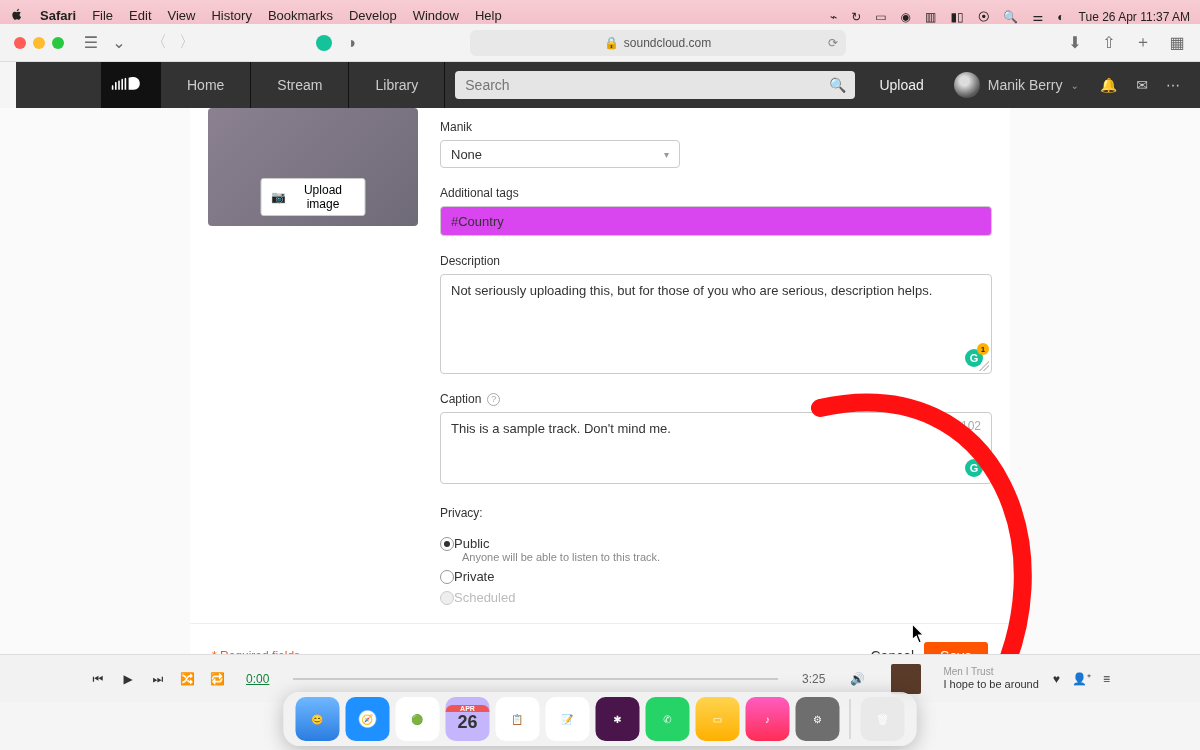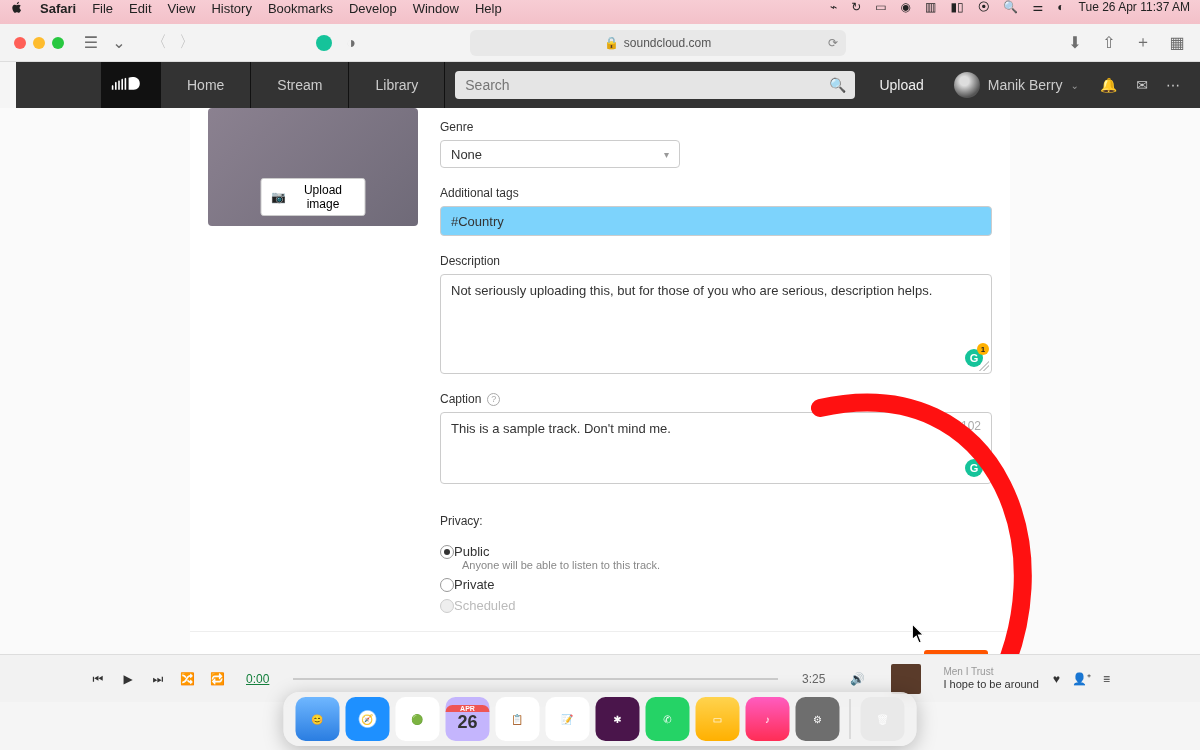--- a/index.html
+++ b/index.html
@@ -1,19 +1,19 @@
 <!DOCTYPE html>
 <html><head>
 <meta charset="utf-8">
 <style>
 * { box-sizing: border-box; margin: 0; padding: 0; font-family: -apple-system, "Helvetica Neue", Arial, sans-serif; }
 body { width: 1200px; height: 750px; overflow: hidden; background: #f5f5f5; position: relative; }
 
 
-.mac-menubar { position: absolute; top: 0; left: 0; right: 0; height: 24px; background: linear-gradient(#f7cdd4,#f3c1c9); display: flex; align-items: flex-start; font-size: 13px; color: #222; padding: 0 10px; }
+.mac-menubar { position: absolute; top: 0; left: 0; right: 0; height: 24px; background: linear-gradient(#f7cdd4,#f3c1c9); display: flex; align-items: flex-end; font-size: 13px; color: #222; padding: 0 10px; }
 .mac-menubar .left { display: flex; align-items: center; gap: 16px; }
 .mac-menubar .left .app { font-weight: 600; }
 .mac-menubar .right { margin-left: auto; display: flex; align-items: center; gap: 14px; font-size: 12px; }
 .mac-menubar svg { width: 14px; height: 14px; }
 
 
 .safari-bar { position: absolute; top: 24px; left: 0; right: 0; height: 38px; background: #f3f3f3; border-bottom: 1px solid #ddd; display: flex; align-items: center; padding: 0 14px; gap: 10px; }
 .traffic { display: flex; gap: 7px; margin-right: 8px; }
 .traffic span { width: 12px; height: 12px; border-radius: 50%; display: inline-block; }
 .traffic .r { background: #ff5f57; } .traffic .y { background: #febc2e; } .traffic .g { background: #28c840; }
@@ -41,21 +41,21 @@
 .card { width: 820px; margin: 0 auto; background: #fff; min-height: 100%; padding: 0 0 20px 0; position: relative; }
 .card-inner { display: flex; padding: 0 18px; }
 .art-col { width: 210px; padding-top: 0; }
 .art { width: 210px; height: 118px; background: linear-gradient(135deg,#8b8190,#6f6a78); border-radius: 4px; position: relative; }
 .upload-img-btn { position: absolute; bottom: 10px; left: 50%; transform: translateX(-50%); background: #fff; border: 1px solid #ccc; border-radius: 3px; padding: 4px 10px; font-size: 12px; display: flex; align-items: center; gap: 5px; }
 .form-col { flex: 1; padding-left: 22px; display: flex; flex-direction: column; gap: 6px; }
 .label { font-size: 12px; color: #333; margin-top: 12px; display:flex; align-items:center; gap:6px; }
 .label .q { width:13px; height:13px; border:1px solid #aaa; border-radius:50%; font-size:9px; color:#aaa; display:inline-flex; align-items:center; justify-content:center; }
 .select { height: 28px; border: 1px solid #ccc; border-radius: 4px; width: 240px; padding: 0 10px; font-size: 13px; color: #333; background: #fff; display:flex; align-items:center; justify-content:space-between; }
 .select .chev { color:#999; font-size:10px; }
-.text-input { height: 30px; border: 1px solid #ccc; border-radius: 4px; padding: 0 10px; font-size: 13px; color: #333; background:#7dd3fc; display:flex; align-items:center; }
+.text-input { height: 30px; border: 1px solid #ccc; border-radius: 4px; padding: 0 10px; font-size: 13px; color: #333; background:#d946ef; display:flex; align-items:center; }
 .textarea { border: 1px solid #ccc; border-radius: 4px; padding: 8px 10px; font-size: 13px; color: #333; background: #fff; position: relative; resize: none; }
 .textarea.desc { height: 100px; }
 .textarea.cap { height: 72px; }
 .char-count { position: absolute; top: 6px; right: 10px; color: #aaa; font-size: 12px; }
 .g-badge { position: absolute; bottom: 6px; right: 8px; width: 18px; height: 18px; border-radius: 50%; background: #15c39a; color:#fff; font-size:11px; font-weight:700; display:flex; align-items:center; justify-content:center; }
 .g-badge::after { content:"1"; position:absolute; top:-6px; right:-6px; background:#ffb000; width:12px; height:12px; border-radius:50%; font-size:8px; color:#222; display:flex; align-items:center; justify-content:center; }
 .resize-handle { position:absolute; bottom:2px; right:2px; width:10px; height:10px; background: linear-gradient(135deg, transparent 50%, #ccc 50%, #ccc 60%, transparent 60%, transparent 70%, #ccc 70%, #ccc 80%, transparent 80%); }
 .privacy-group { margin-top: 4px; }
 .radio-row { display: flex; align-items: center; gap: 0; margin-top: 6px; font-size: 13px; color: #333; }
 .radio { width: 14px; height: 14px; border: 1px solid #999; border-radius: 50%; display: inline-flex; align-items:center; justify-content:center; background:#fff; }
@@ -193,21 +193,21 @@
     <div class="card-inner">
       <div class="art-col">
         <div class="art">
           <button class="upload-img-btn">
             <span>📷</span>
             <span>Upload image</span>
           </button>
         </div>
       </div>
       <div class="form-col">
-        <div class="label">Genre</div>
+        <div class="label">Manik</div>
         <div class="select">
           <span>None</span>
           <span class="chev">▾</span>
         </div>
 
         <div class="label">Additional tags</div>
         <div class="text-input">
             <span>#Country</span>
           </div>
 
@@ -221,21 +221,21 @@
         <div class="label">
           <span>Caption</span>
           <span class="q">?</span>
         </div>
         <div class="textarea cap">
           <span>This is a sample track. Don't mind me.</span>
           <span class="char-count">102</span>
           <span class="g-badge">G</span>
         </div>
 
-        <div class="label" style="margin-top:24px">Privacy:</div>
+        <div class="label" style="margin-top:16px">Privacy:</div>
         <div class="privacy-group">
           <div class="radio-row">
             <span class="radio checked"></span>
             <span>Public</span>
           </div>
           <div class="radio-sub">Anyone will be able to listen to this track.</div>
           <div class="radio-row">
             <span class="radio"></span>
             <span>Private</span>
           </div>

